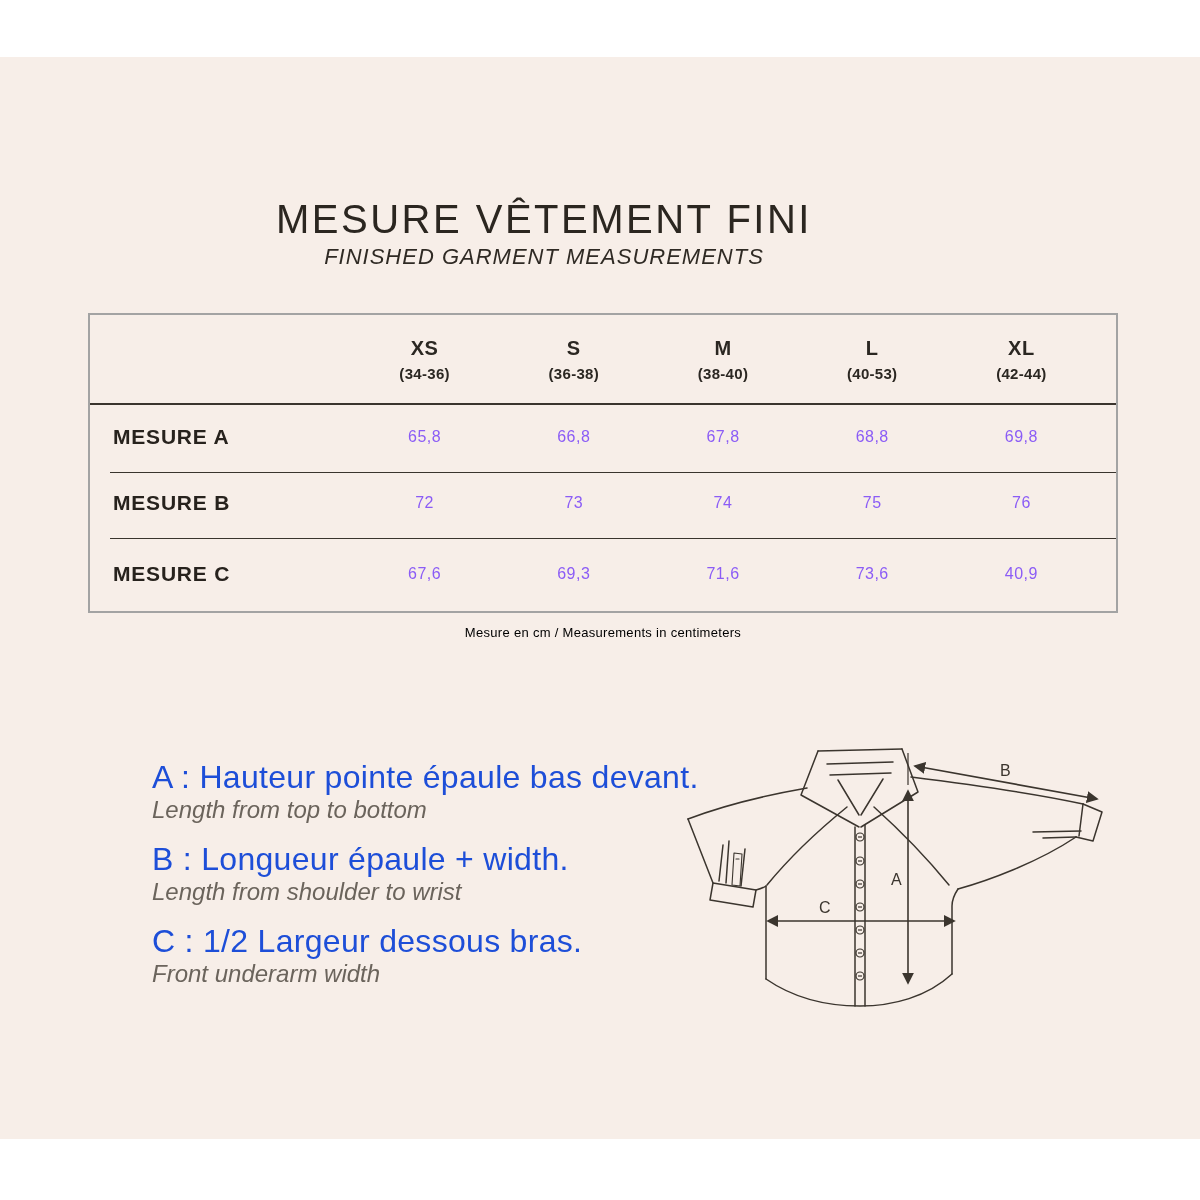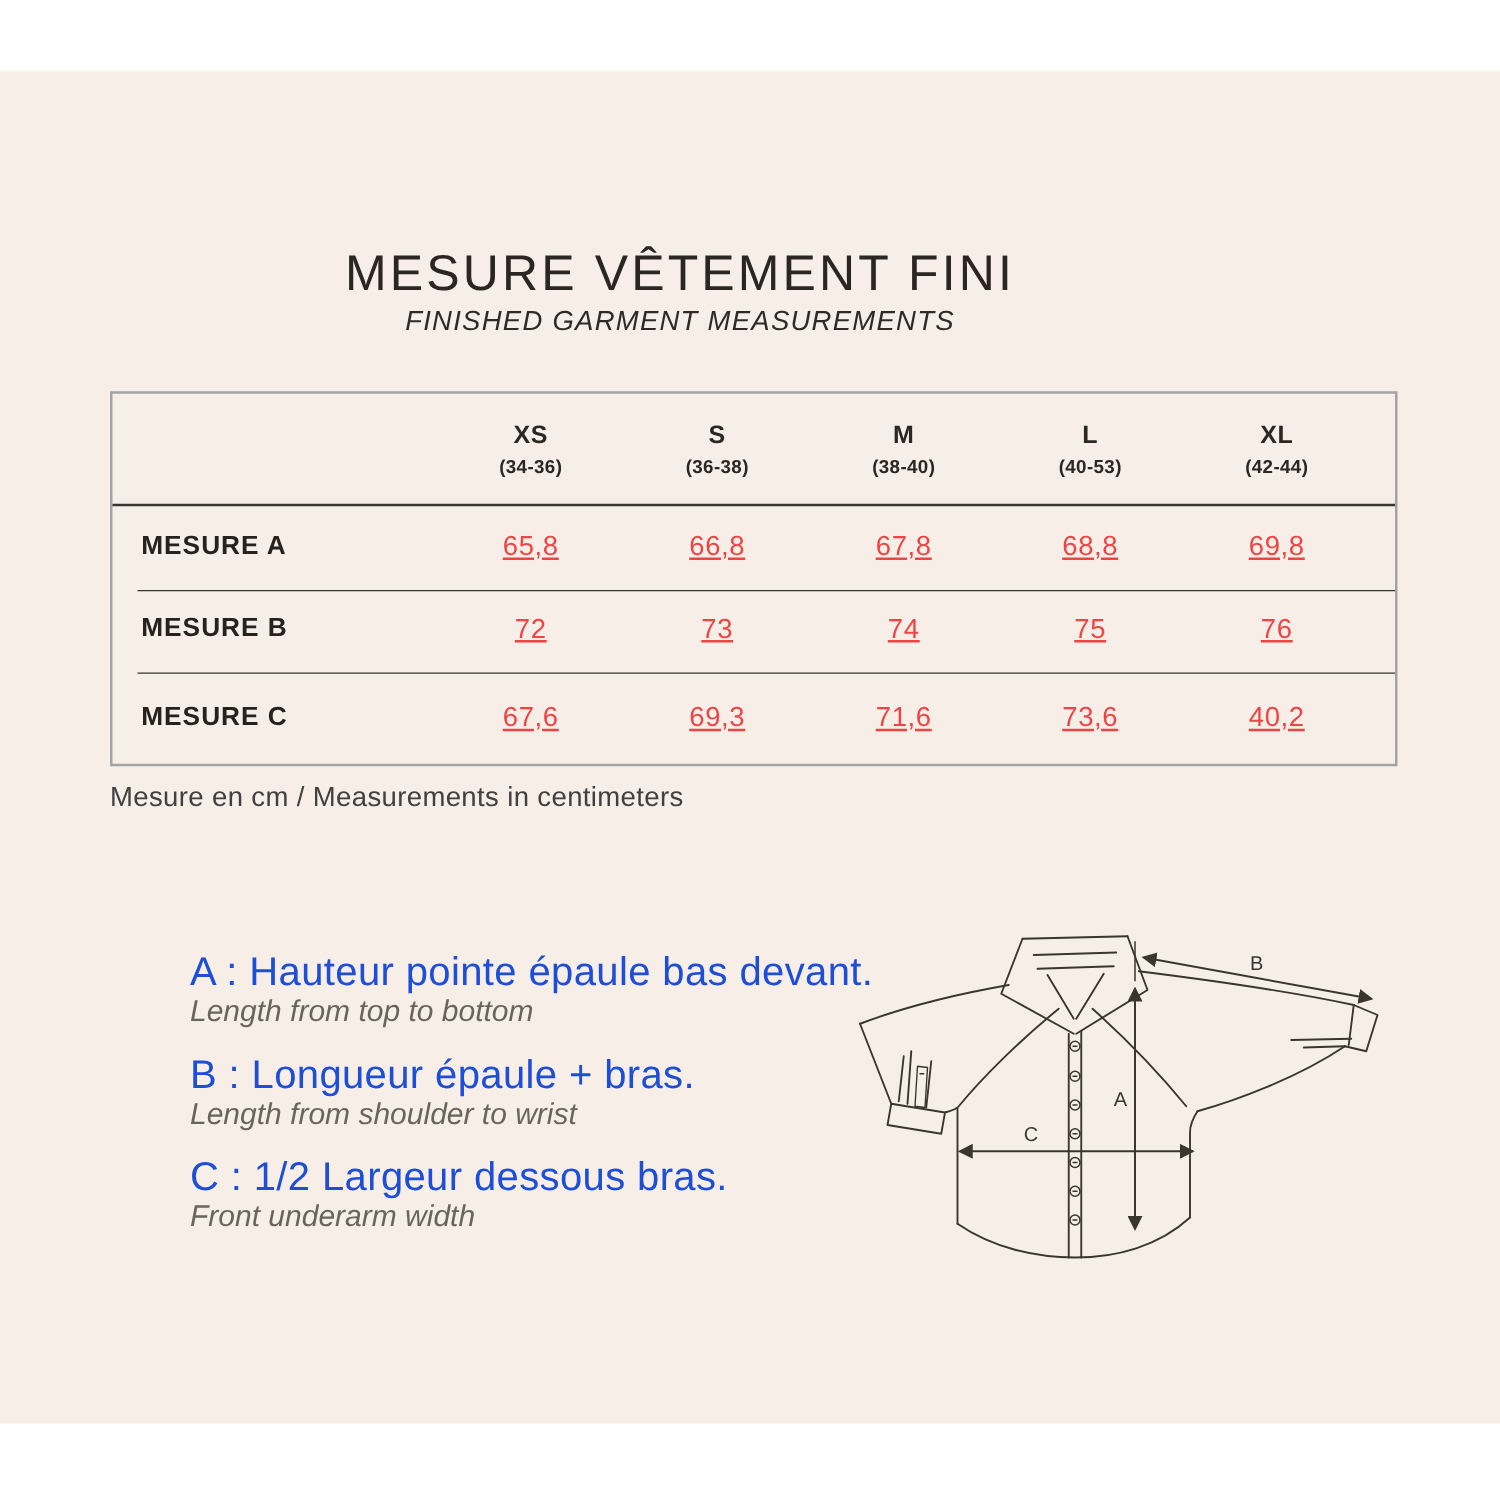--- a/index.html
+++ b/index.html
@@ -20,29 +20,29 @@
     border:2px solid #a3a3a3;display:grid;
     grid-template-columns:260px repeat(5,1fr);
     grid-template-rows:88px 67px 66px auto;
     padding-right:20px;
   }
   .cell{display:flex;align-items:center;justify-content:center;flex-direction:column;}
   .head-size{font-size:20px;font-weight:bold;color:#2b2722;letter-spacing:0.5px;}
   .head-range{font-size:15px;font-weight:bold;color:#2b2722;margin-top:5px;letter-spacing:0.3px;}
   .row-label{justify-content:center;align-items:flex-start;padding-left:23px;font-size:21px;
     font-weight:bold;letter-spacing:0.8px;color:#27221d;}
-  .value{font-size:22px;color:#ef4444;letter-spacing:0.5px;text-decoration:underline;}
+  .value{font-size:16px;color:#8b5cf6;letter-spacing:0.5px;}
   .sep{position:absolute;background:#3a342d;}
   .sep-header{left:0;right:0;top:88px;height:2px;}
   .sep-1{left:20px;right:0;top:157px;height:1px;}
   .sep-2{left:20px;right:0;top:223px;height:1px;}
 
   .unit-note{
-    position:absolute;left:88px;top:625px;width:1030px;text-align:left;
-    font-size:22px;color:#404040;letter-spacing:0.3px;
+    position:absolute;left:88px;top:625px;width:1030px;text-align:center;
+    font-size:13px;color:#000000;letter-spacing:0.3px;
   }
 
   
   .legend{position:absolute;left:152px;top:760px;color:#332e28;}
   .legend-item{margin-bottom:17px;}
   .legend-fr{font-size:32px;line-height:34px;letter-spacing:0.3px;color:#1d4ed8;}
   .legend-en{font-size:24px;line-height:31px;font-style:italic;color:#6b645c;}
 
   
   .diagram{position:absolute;left:655px;top:733px;width:505px;height:300px;}
@@ -95,36 +95,36 @@
   <div class="cell value">73</div>
   <div class="cell value">74</div>
   <div class="cell value">75</div>
   <div class="cell value">76</div>
 
   <div class="cell row-label">MESURE C</div>
   <div class="cell value">67,6</div>
   <div class="cell value">69,3</div>
   <div class="cell value">71,6</div>
   <div class="cell value">73,6</div>
-  <div class="cell value">40,2</div>
+  <div class="cell value">40,9</div>
 
   <div class="sep sep-header"></div>
   <div class="sep sep-1"></div>
   <div class="sep sep-2"></div>
 </div>
 
 <div class="unit-note">Mesure en cm / Measurements in centimeters</div>
 
 <div class="legend">
   <div class="legend-item">
     <div class="legend-fr">A : Hauteur pointe épaule bas devant.</div>
     <div class="legend-en">Length from top to bottom</div>
   </div>
   <div class="legend-item">
-    <div class="legend-fr">B : Longueur épaule + bras.</div>
+    <div class="legend-fr">B : Longueur épaule + width.</div>
     <div class="legend-en">Length from shoulder to wrist</div>
   </div>
   <div class="legend-item">
     <div class="legend-fr">C : 1/2 Largeur dessous bras.</div>
     <div class="legend-en">Front underarm width</div>
   </div>
 </div>
 
 <div class="diagram">
   <svg width="505" height="300" viewBox="0 0 505 300" xmlns="http://www.w3.org/2000/svg">

